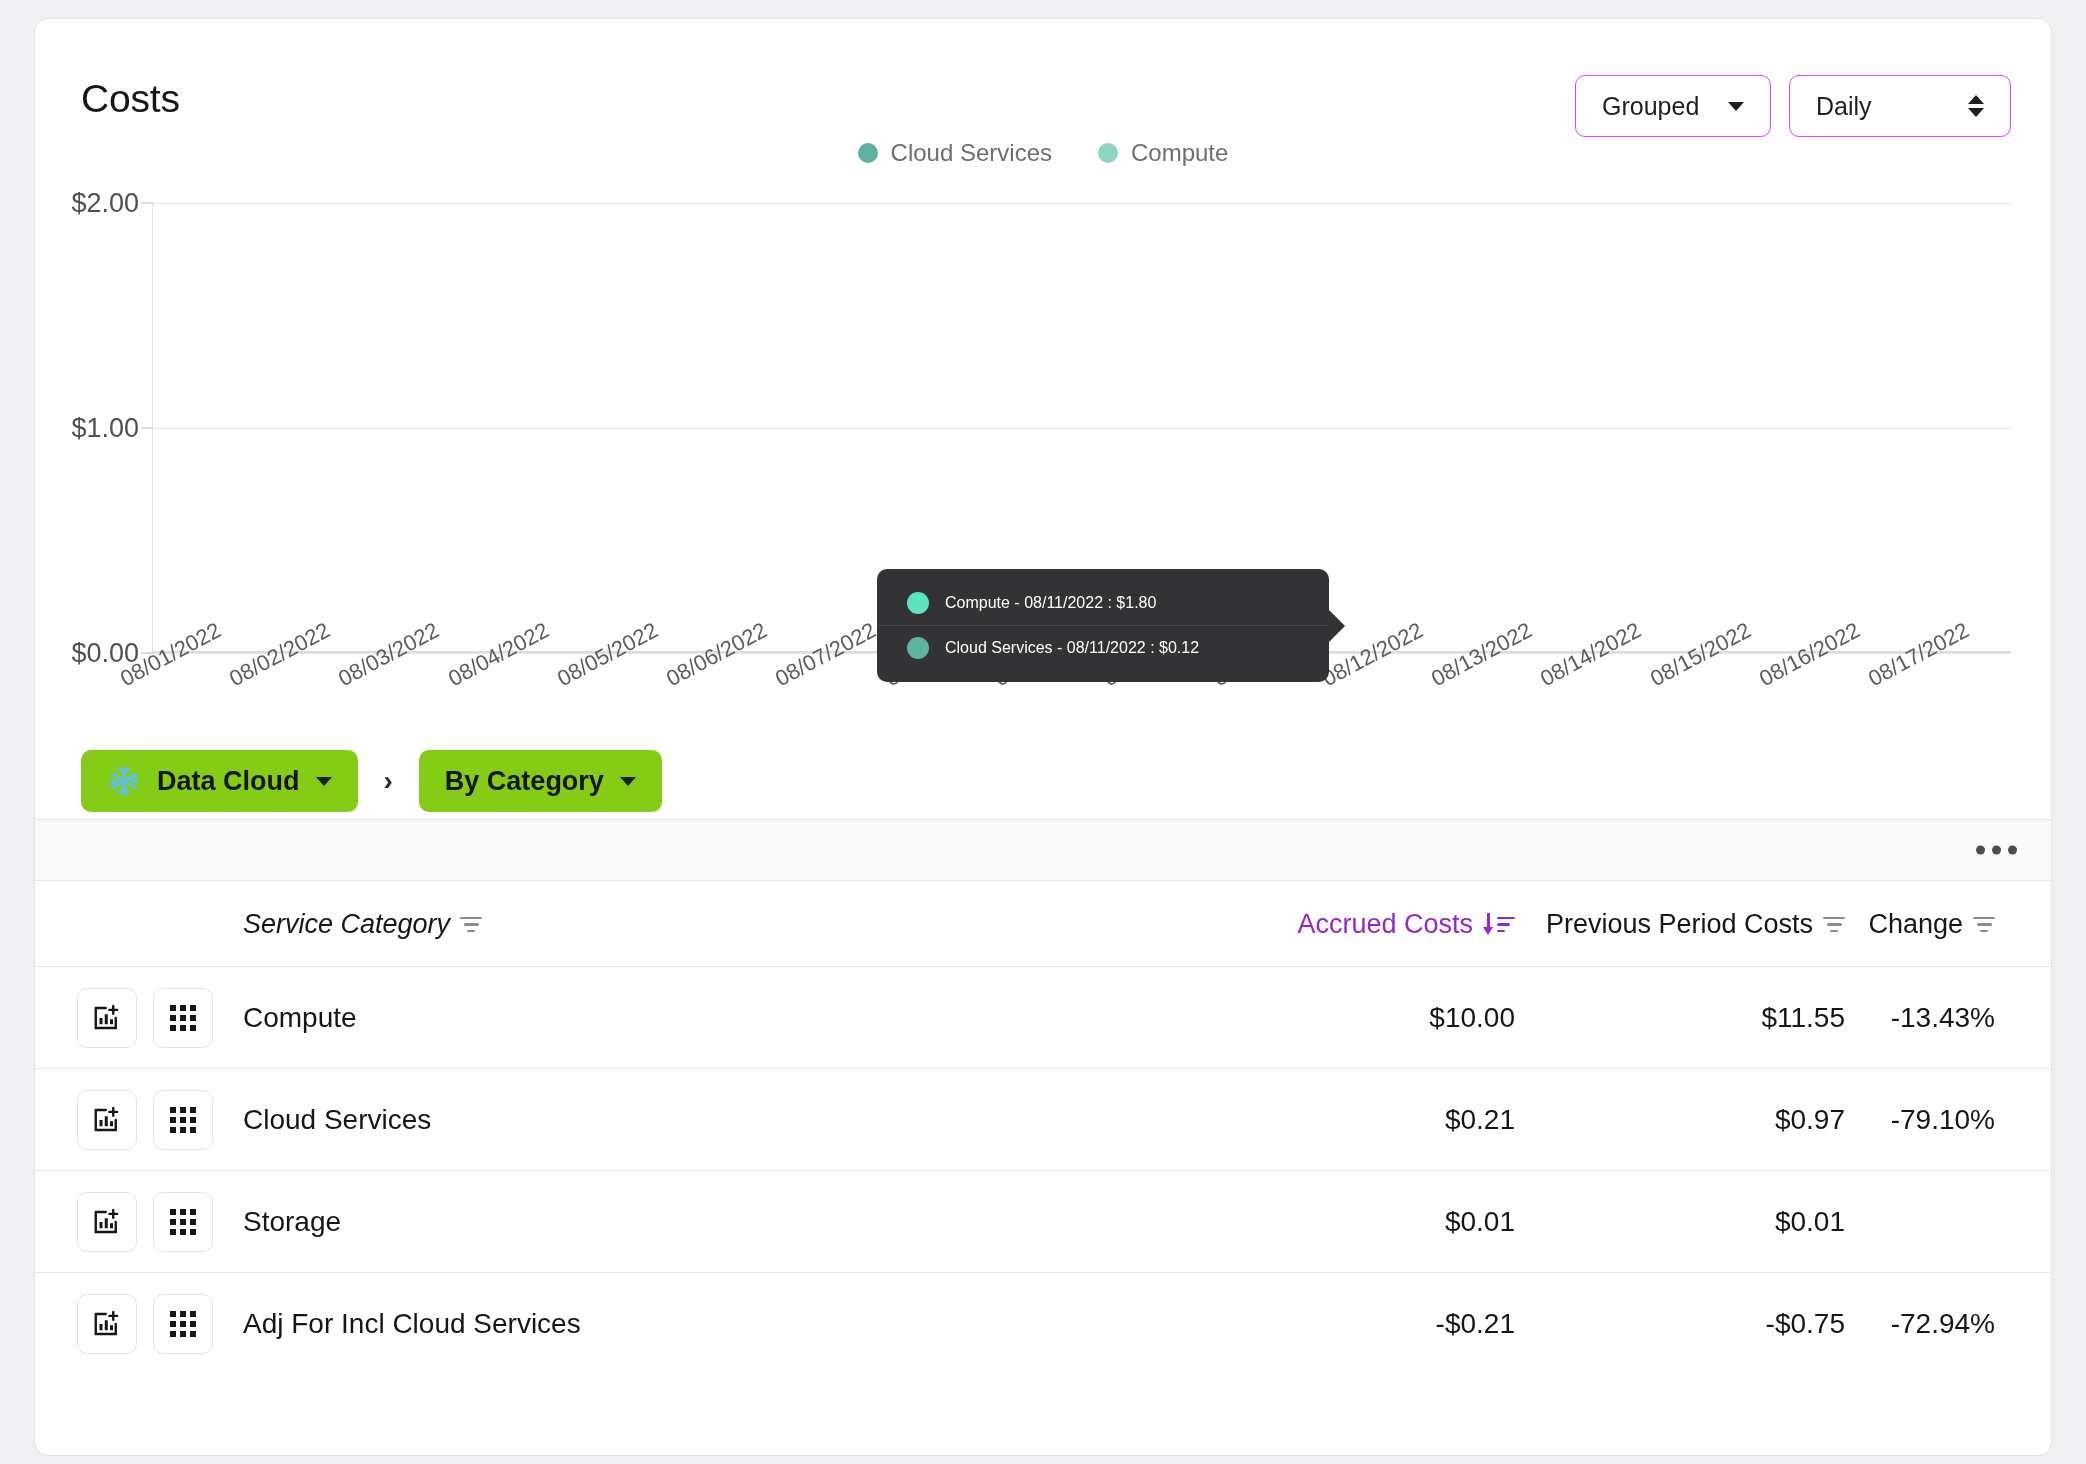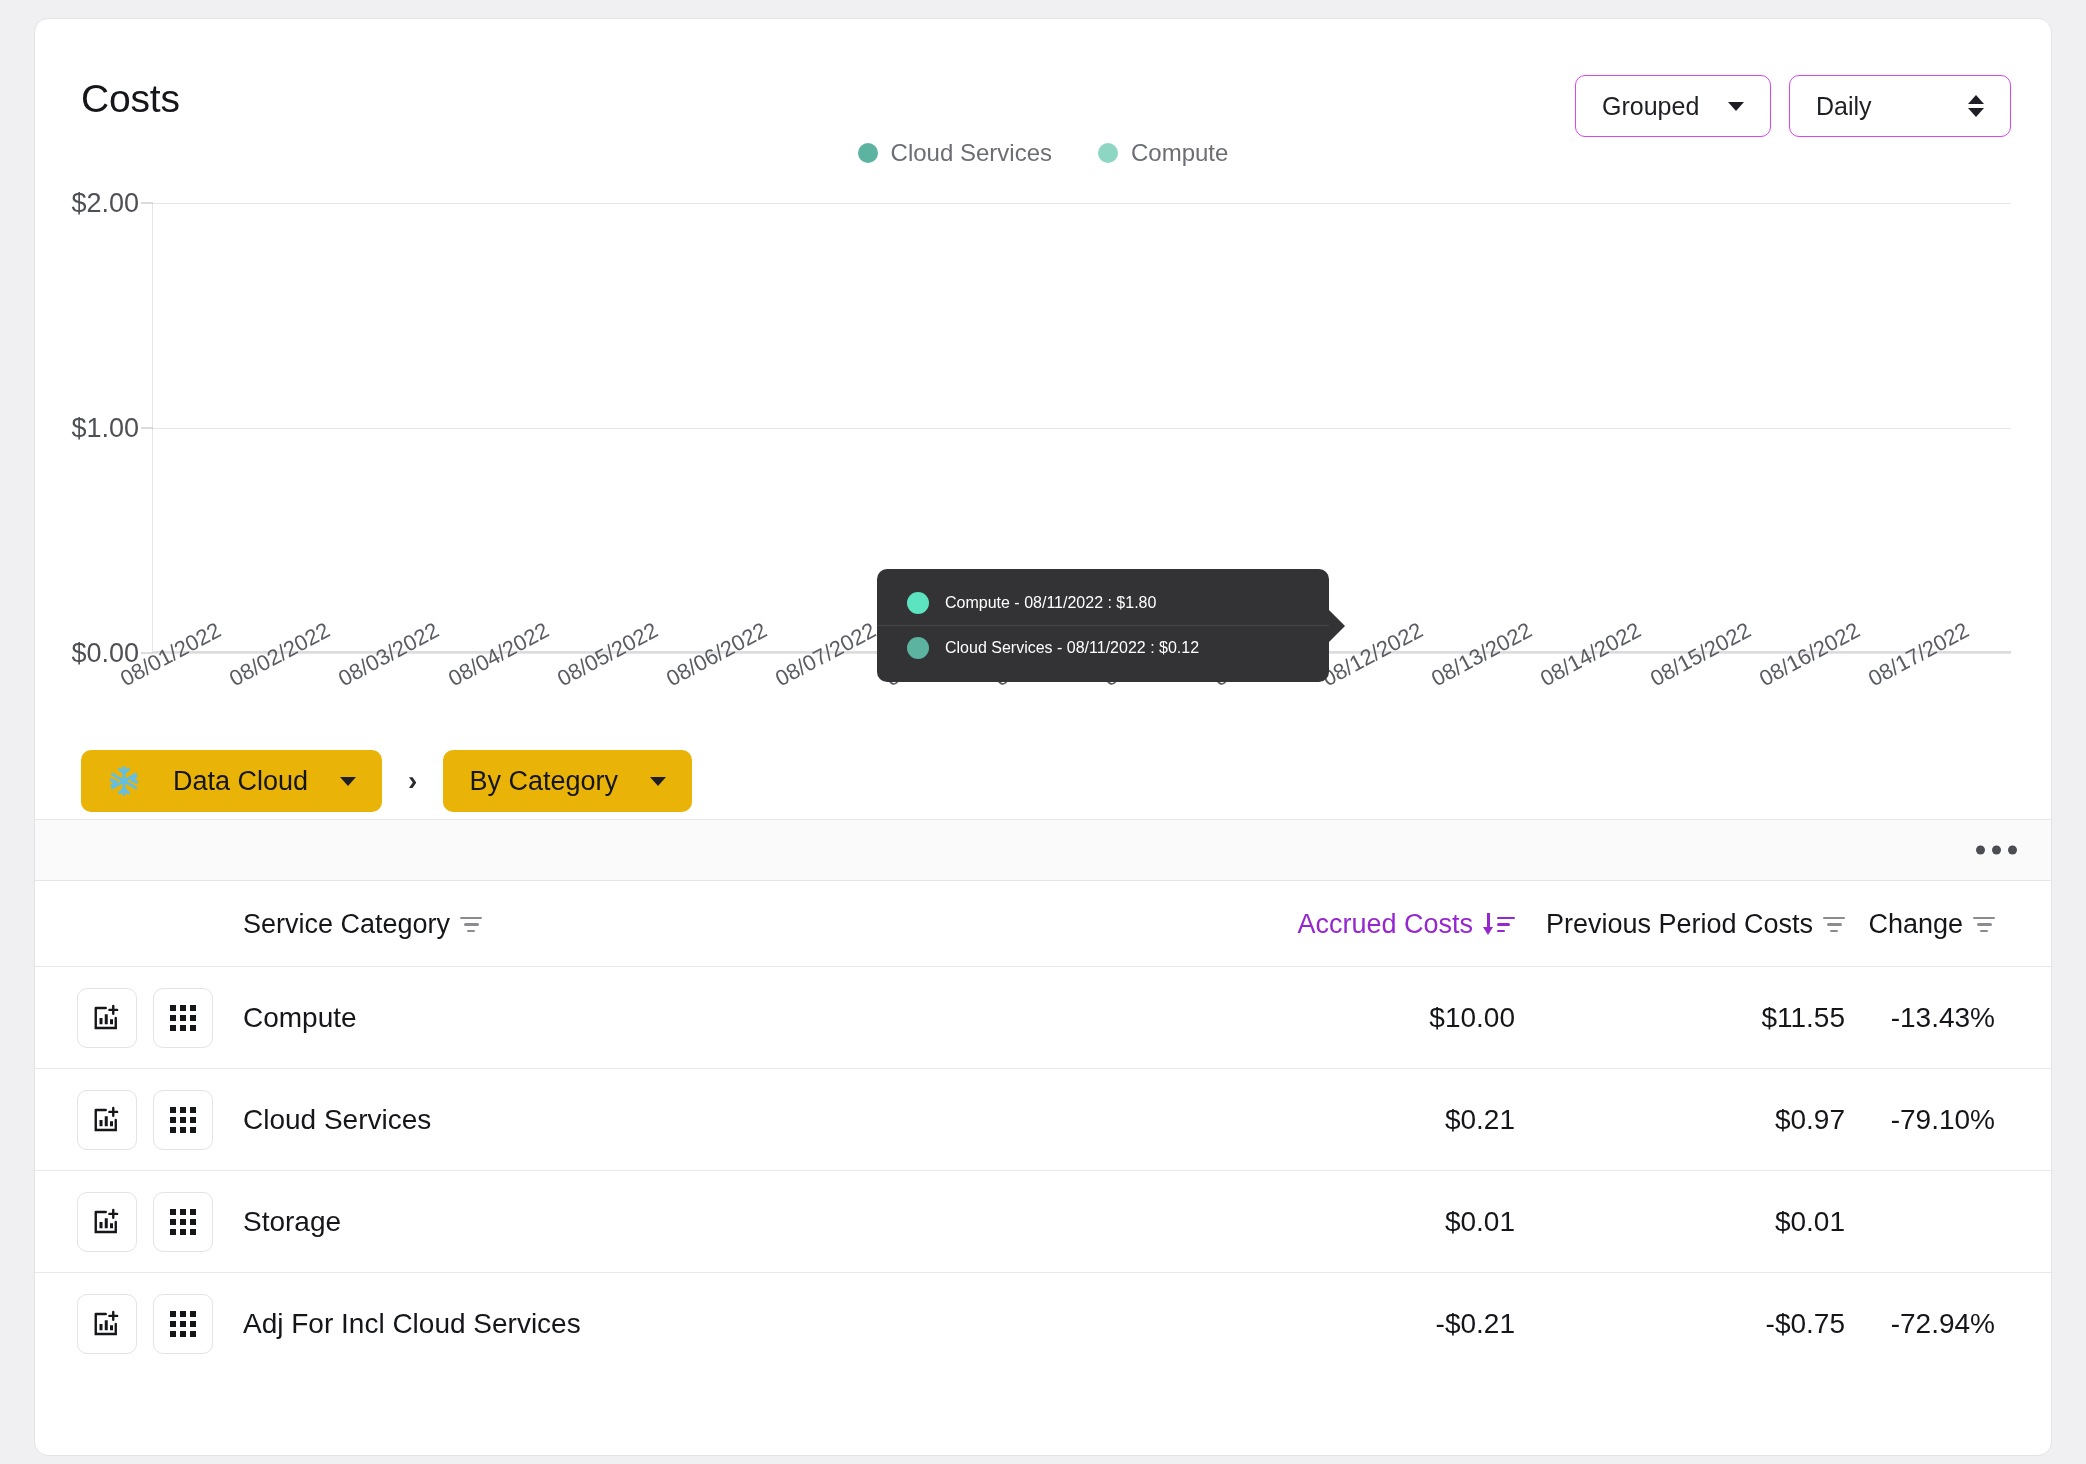--- a/index.html
+++ b/index.html
@@ -190,28 +190,28 @@
     display: flex;
     align-items: center;
     gap: 10px;
     padding: 0 0 0 46px;
     margin-top: 14px;
     height: 76px;
   }
   .crumb-btn {
     display: flex;
     align-items: center;
-    gap: 32px;
+    gap: 16px;
     height: 62px;
     padding: 0 26px;
-    background: #eab308;
+    background: #84cc16;
     border: none;
     border-radius: 10px;
     font-size: 27px;
-    font-weight: normal;
+    font-weight: bold;
     color: #15161a;
     font-family: "Liberation Sans", sans-serif;
     cursor: pointer;
   }
   #crumb-separator {
     font-size: 28px;
     color: #2a2c31;
     padding: 0 16px;
     font-weight: bold;
   }
@@ -243,21 +243,21 @@
   thead th {
     font-size: 27px;
     font-weight: normal;
     color: #15161a;
     padding: 28px 0 26px 0;
     text-align: right;
     vertical-align: middle;
     white-space: nowrap;
   }
   th.col-icons { width: 200px; }
-  th.col-category { text-align: left; padding-left: 8px; }
+  th.col-category { text-align: left; padding-left: 8px; font-style: italic; }
   th.col-accrued { width: 250px; color: #9626cf; padding-right: 16px; }
   th.col-previous { width: 330px; padding-right: 16px; }
   th.col-change { width: 190px; padding-right: 56px; }
   .th-inner { display: inline-flex; align-items: center; gap: 10px; }
 
   .filter-icon { display: inline-flex; flex-direction: column; gap: 4px; align-items: center; }
   .filter-icon i { display: block; height: 2.5px; background: #8a8c92; border-radius: 2px; }
   .filter-icon i:nth-child(1) { width: 22px; }
   .filter-icon i:nth-child(2) { width: 15px; }
   .filter-icon i:nth-child(3) { width: 8px; }

